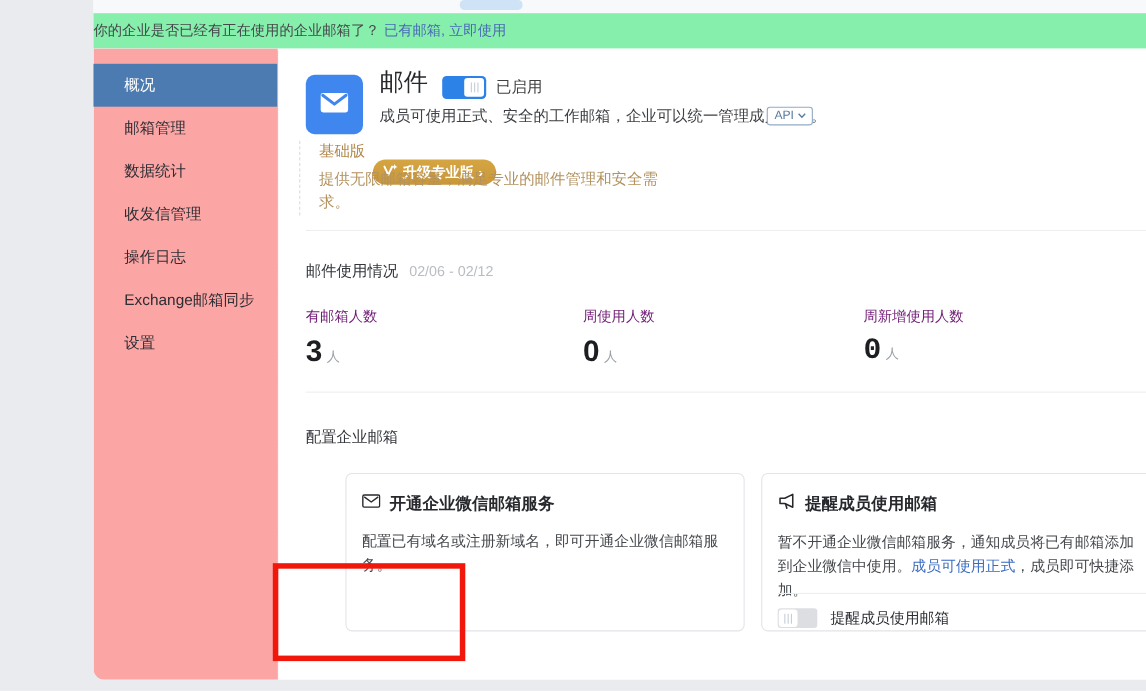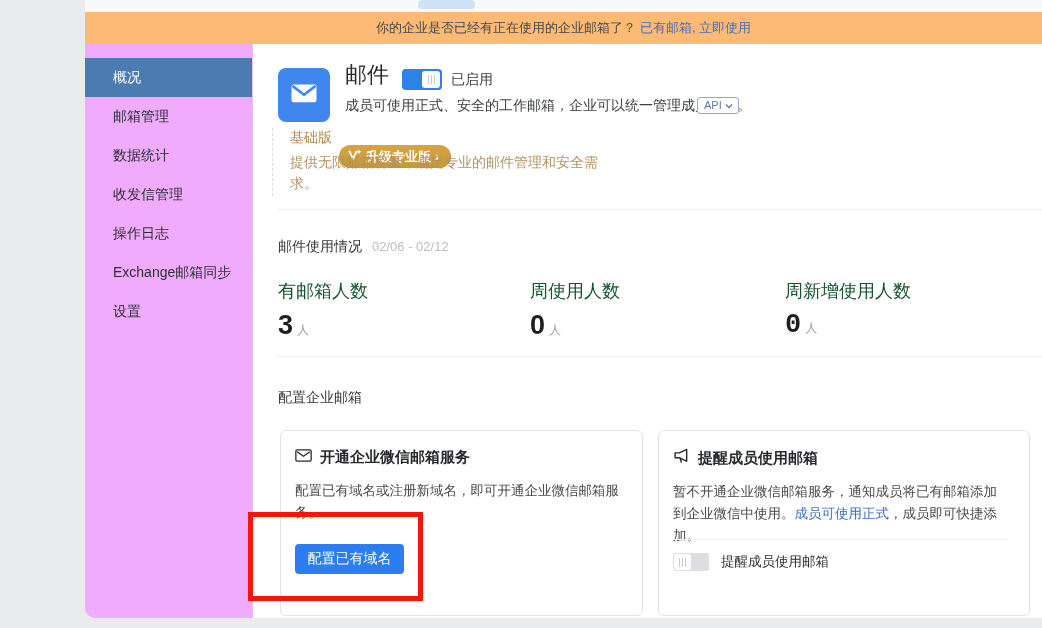--- a/index.html
+++ b/index.html
@@ -9,27 +9,27 @@
 
   
   #app { position: absolute; left: 85px; top: 0; width: 957px; height: 618px;
          background: #ffffff; border-radius: 0 0 0 10px; }
 
   .top-strip { position: absolute; left: 0; top: 0; width: 100%; height: 12px; background: #f8f9fb; }
   .top-tab-partial { position: absolute; left: 333px; top: 0; width: 57px; height: 9px;
                      background: #cfe3f6; border-radius: 4px; }
 
   .banner { position: absolute; left: 0; top: 12px; width: 100%; height: 32px;
-            background: #fdba74; display: flex; align-items: center; justify-content: center;
+            background: #86efac; display: flex; align-items: center; justify-content: flex-start;
             font-size: 13px; color: #45474b; white-space: nowrap; }
   .banner a { color: #4a6bb5; text-decoration: none; margin-left: 4px; cursor: pointer; }
 
   
   .sidebar { position: absolute; left: 0; top: 44px; width: 168px; height: 574px;
-             background: #f0abfc; border-right: 1px dotted #d5d8dc; border-radius: 0 0 0 10px; }
+             background: #fca5a5; border-right: 1px dotted #d5d8dc; border-radius: 0 0 0 10px; }
   .side-list { list-style: none; padding-top: 14px; }
   .side-item { height: 39px; line-height: 39px; padding-left: 28px; font-size: 14px;
                color: #2b2e33; cursor: pointer; }
   .side-item.selected { background: #4b7bb0; color: #ffffff; }
 
   
   .abs { position: absolute; }
 
   .mail-icon-box { left: 193px; top: 68px; width: 52px; height: 54px; background: #3f87ee;
                    border-radius: 8px; display: flex; align-items: center; justify-content: center; }
@@ -62,28 +62,28 @@
 
   .h-divider { height: 1px; background: #eceef0; left: 193px; right: 0; }
 
   .usage-head { left: 193px; top: 238px; font-size: 14px; color: #33363b; }
   .usage-date { font-size: 13px; color: #b9bdc3; margin-left: 10px; }
   .stats-row { left: 193px; top: 279px; right: 0; height: 60px; }
   .stat-col { position: absolute; top: 0; }
   .stat-col:nth-child(1) { left: 0; }
   .stat-col:nth-child(2) { left: 252px; }
   .stat-col:nth-child(3) { left: 507px; font-family: Liberation Mono, monospace; }
-  .stat-label { font-size: 18px; color: #14532d; }
+  .stat-label { font-size: 13px; color: #701a75; }
   .stat-value { margin-top: 7px; font-size: 27px; font-weight: bold; color: #1c1e21; }
   .stat-unit { font-size: 12px; font-weight: normal; color: #9aa0a6; margin-left: 4px; }
 
   .section-title { left: 193px; top: 389px; font-size: 14px; color: #33363b; }
 
-  .card { position: absolute; top: 430px; height: 186px; border: 1px solid #e2e4e8;
-          border-radius: 6px; background: #fff; padding: 17px 20px 0 14px; }
+  .card { position: absolute; top: 430px; height: 144px; border: 1px solid #e2e4e8;
+          border-radius: 6px; background: #fff; padding: 17px 20px 0 14px; margin-left: 34px; }
   .card-open { left: 195px; width: 363px; }
   .card-remind { left: 573px; width: 372px; }
   .card-title-row { display: flex; align-items: center; gap: 8px; }
   .card-title { font-size: 15px; font-weight: bold; color: #26282c; }
   .card-desc { margin-top: 13px; font-size: 13.5px; line-height: 22px; color: #45484d; }
   .card-desc a { color: #3a6bc0; text-decoration: none; cursor: pointer; }
 
   .btn-row { position: absolute; left: 14px; top: 113px; display: flex; gap: 9px; }
   .btn { height: 30px; border-radius: 4px; font-size: 14px; display: flex;
          align-items: center; justify-content: center; cursor: pointer; }
@@ -202,21 +202,20 @@
         <span>
           <svg width="17" height="15" viewBox="0 0 20 16">
             <rect x="1" y="1.5" width="18" height="13" rx="1.5" fill="none" stroke="#26282c" stroke-width="1.5"></rect>
             <polyline points="2.5,3.5 10,9 17.5,3.5" fill="none" stroke="#26282c" stroke-width="1.5" stroke-linejoin="round"></polyline>
           </svg>
         </span>
         <span class="card-title">开通企业微信邮箱服务</span>
       </div>
       <div class="card-desc">配置已有域名或注册新域名，即可开通企业微信邮箱服务。</div>
       <div class="btn-row">
-        <button class="btn btn-primary">配置已有域名</button>
       </div>
     </div>
 
     <div class="card card-remind">
       <div class="card-title-row">
         <span>
           <svg width="17" height="16" viewBox="0 0 18 17">
             <path d="M14.5 1.5 L6.8 5.2 H2.2 V10.4 H6.8 L14.5 14 Z" fill="none" stroke="#26282c" stroke-width="1.5" stroke-linejoin="round"></path>
             <path d="M7.6 10.8 L8.8 15" fill="none" stroke="#26282c" stroke-width="1.5" stroke-linecap="round"></path>
           </svg>

